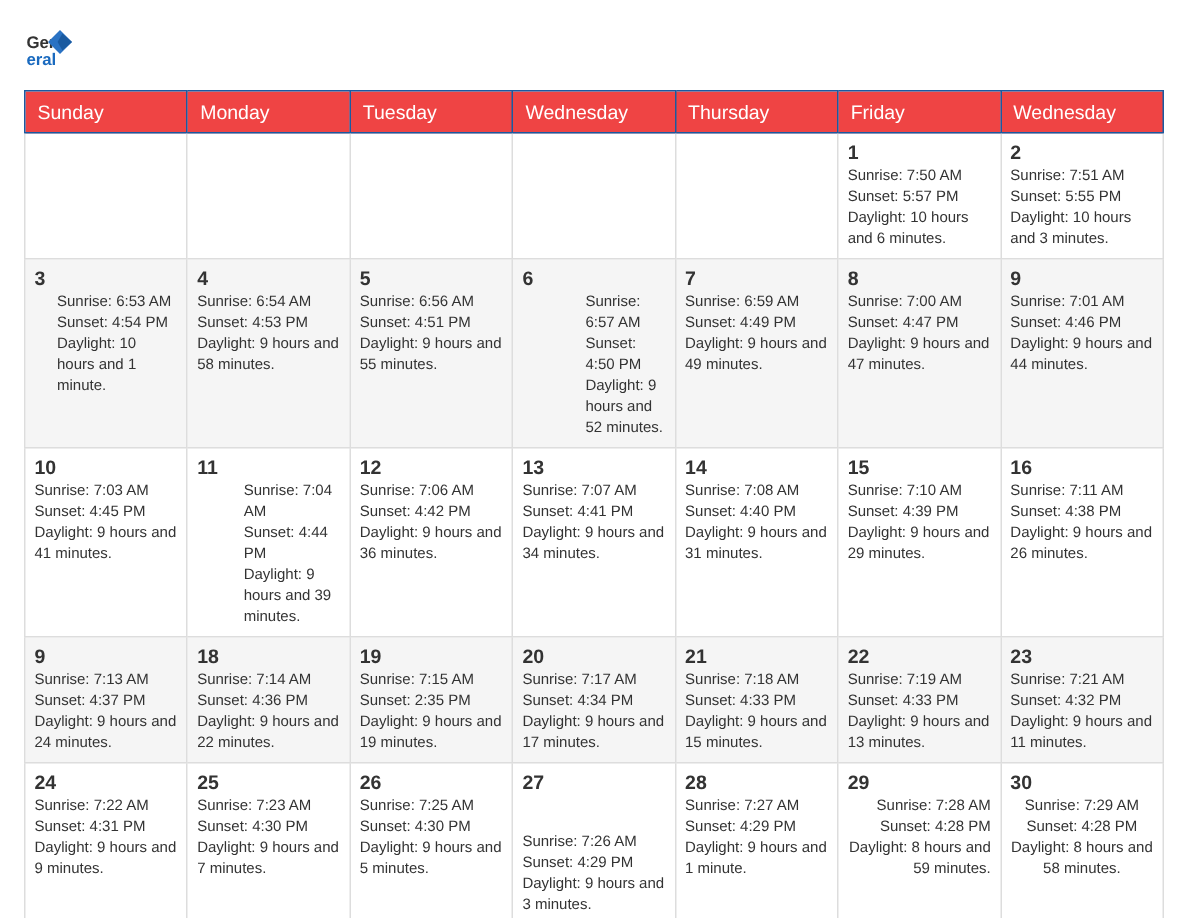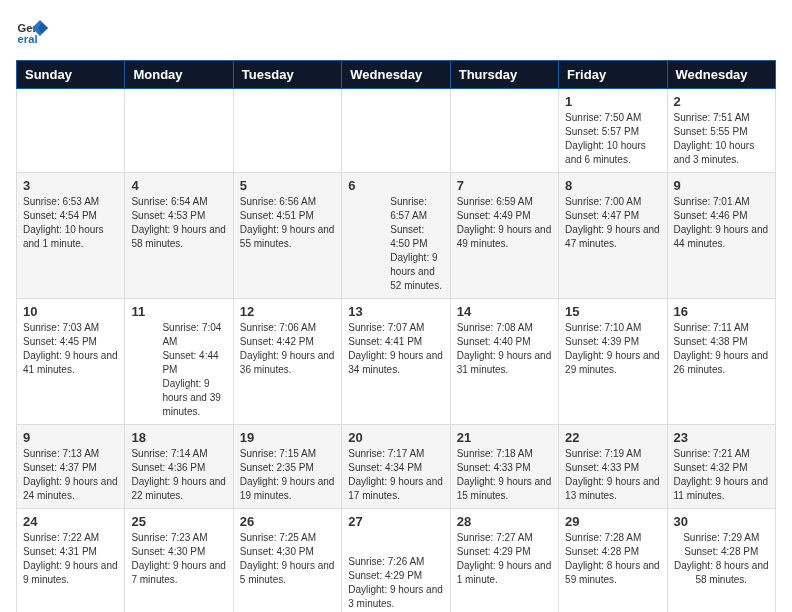--- a/index.html
+++ b/index.html
@@ -43,24 +43,24 @@
     .location {
       font-size: 16px;
       color: #333;
     }
     .calendar {
       width: 100%;
       border-collapse: collapse;
       border: 1px solid #ccc;
     }
     .calendar th {
-      background-color: #0f172a;
+      background-color: #ef4444;
       color: #fff;
       font-size: 13px;
-      font-weight: bold;
+      font-weight: normal;
       padding: 6px 8px;
       text-align: left;
       border: 1px solid #1a5aa0;
     }
     .calendar td {
       vertical-align: top;
       padding: 5px 6px;
       border: 1px solid #ddd;
       font-size: 11px;
       color: #333;
@@ -138,21 +138,21 @@
         <td>
           <span class="day-number">2</span>
           <div class="day-info" style="white-space: pre-line;">Sunrise: 7:51 AM
 Sunset: 5:55 PM
 Daylight: 10 hours and 3 minutes.</div>
         </td>
       </tr>
       <tr>
         <td>
           <span class="day-number">3</span>
-          <div class="day-info" style="white-space: pre-line;">Sunrise: 6:53 AM
+          <div class="day-info" style="white-space: pre-line; margin-left: 15px;">Sunrise: 6:53 AM
 Sunset: 4:54 PM
 Daylight: 10 hours and 1 minute.</div>
         </td>
         <td>
           <span class="day-number">4</span>
           <div class="day-info" style="white-space: pre-line;">Sunrise: 6:54 AM
 Sunset: 4:53 PM
 Daylight: 9 hours and 58 minutes.</div>
         </td>
         <td>
@@ -300,21 +300,21 @@
 Daylight: 9 hours and 3 minutes.</div>
         </td>
         <td>
           <span class="day-number">28</span>
           <div class="day-info" style="white-space: pre-line;">Sunrise: 7:27 AM
 Sunset: 4:29 PM
 Daylight: 9 hours and 1 minute.</div>
         </td>
         <td>
           <span class="day-number">29</span>
-          <div class="day-info" style="white-space: pre-line;">Sunrise: 7:28 AM
+          <div class="day-info" style="white-space: pre-line; text-align: right;">Sunrise: 7:28 AM
 Sunset: 4:28 PM
 Daylight: 8 hours and 59 minutes.</div>
         </td>
         <td>
           <span class="day-number">30</span>
           <div class="day-info" style="white-space: pre-line; text-align: center;">Sunrise: 7:29 AM
 Sunset: 4:28 PM
 Daylight: 8 hours and 58 minutes.</div>
         </td>
       </tr>

